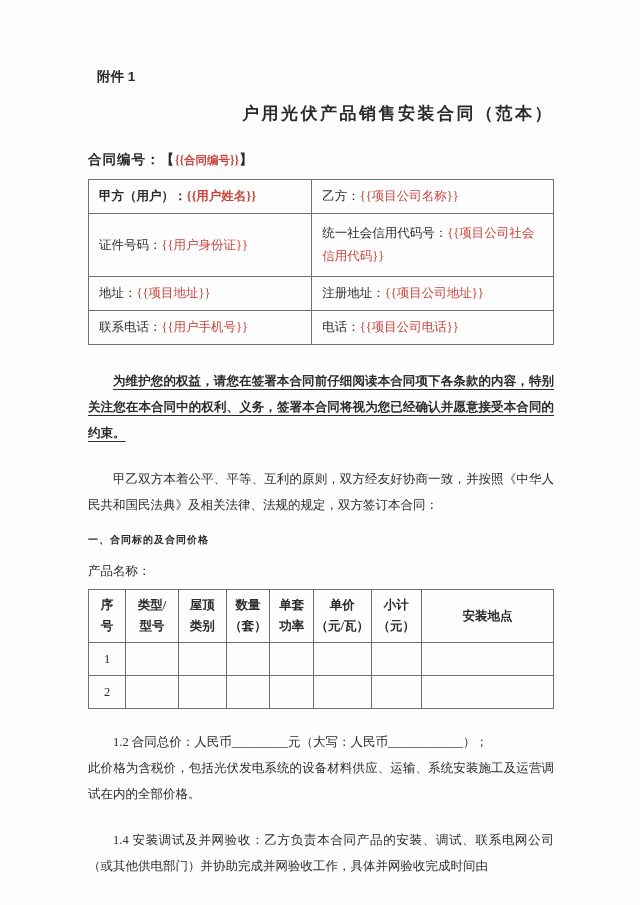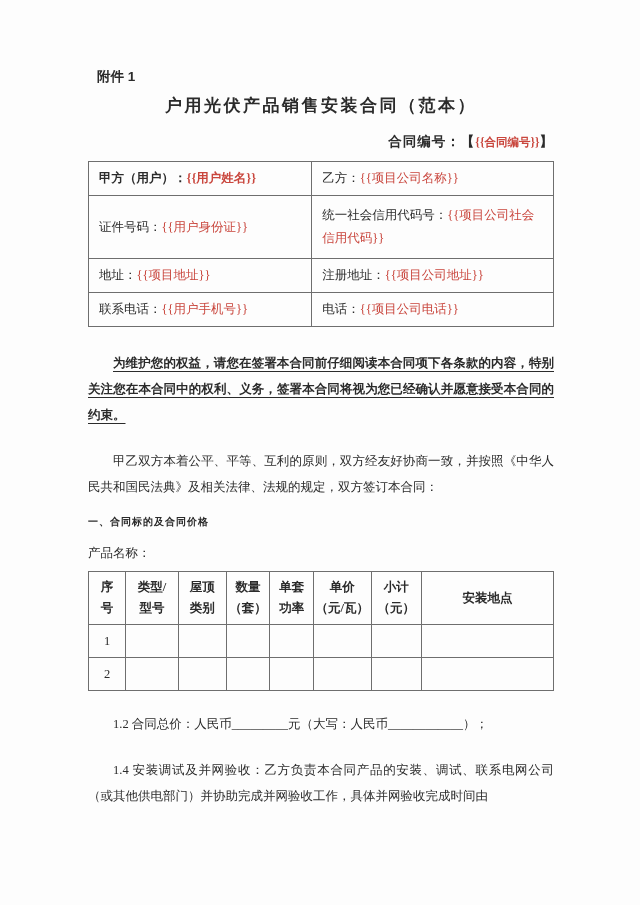--- a/index.html
+++ b/index.html
@@ -14,25 +14,25 @@
   .content { position:absolute; left:88px; top:68px; width:466px; }
 
   p { margin:0; font-size:12.5px; line-height:26px; text-align:justify; }
   .indent { text-indent:2em;margin-top:20px; }
 
   .attachment {
     font-family:"Liberation Sans", sans-serif;
     font-weight:bold; font-size:13.5px; margin-left:9px;
   }
   .doc-title {
-    text-align:center; font-weight:bold; font-size:17px;
-    letter-spacing:2.5px; margin-top:8px;
+    text-align:right; font-weight:bold; font-size:17px;
+    letter-spacing:2.5px; margin-top:16px;
   }
   .contract-no {
-    text-align:right; margin-top:16px;
+    text-align:left; margin-top:26px;
     font-weight:bold; font-size:13.5px; letter-spacing:1px;
   }
   .contract-no .red { font-weight:bold; font-size:11.5px; letter-spacing:0; }
 
   .red { color:#c9463d; }
 
   table { border-collapse:collapse; width:100%; }
   td, th { border:1px solid #6e6e6e; }
 
   .party-table { margin-top:10px; }
@@ -171,16 +171,17 @@
         <td></td>
         <td></td>
         <td></td>
         <td></td>
         <td></td>
       </tr>
     </tbody>
       </table>
 
     <p class="indent">1.2 合同总价：人民币_________元（大写：人民币____________）；</p>
+    <p>此价格为含税价，包括光伏发电系统的设备材料供应、运输、系统安装施工及运营调试在内的全部价格。</p>
     <p class="indent">1.4 安装调试及并网验收：乙方负责本合同产品的安装、调试、联系电网公司（或其他供电部门）并协助完成并网验收工作，具体并网验收完成时间由</p>
 
   </div>
 </div>
 
 </body></html>

